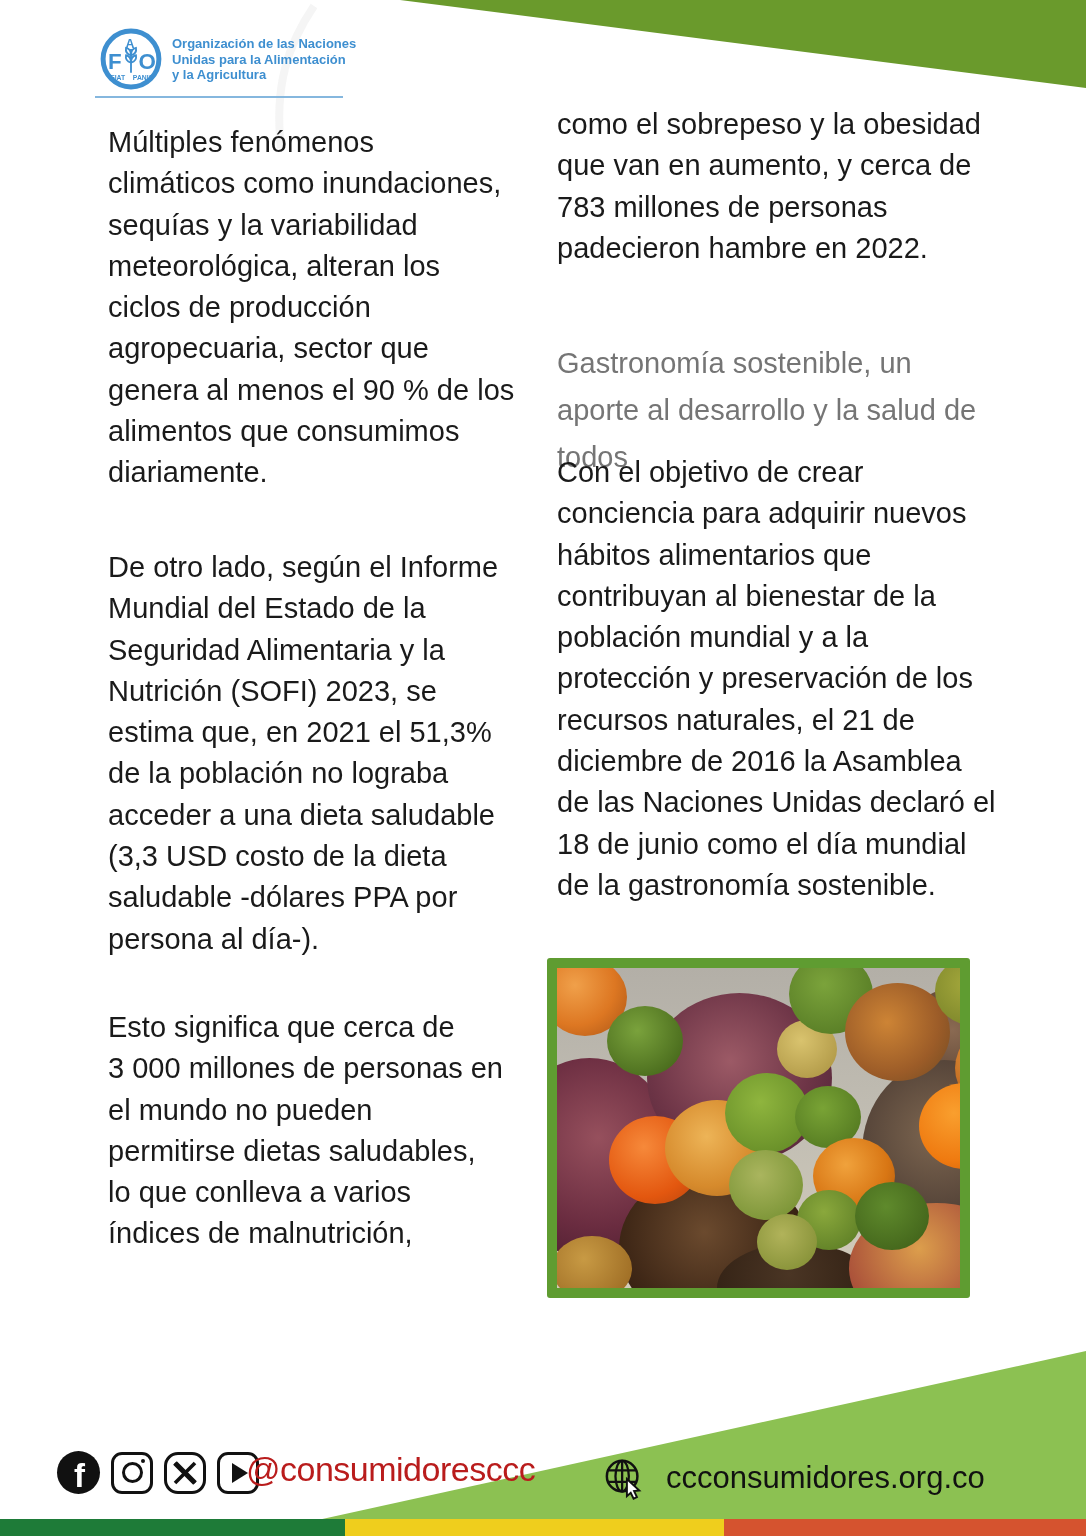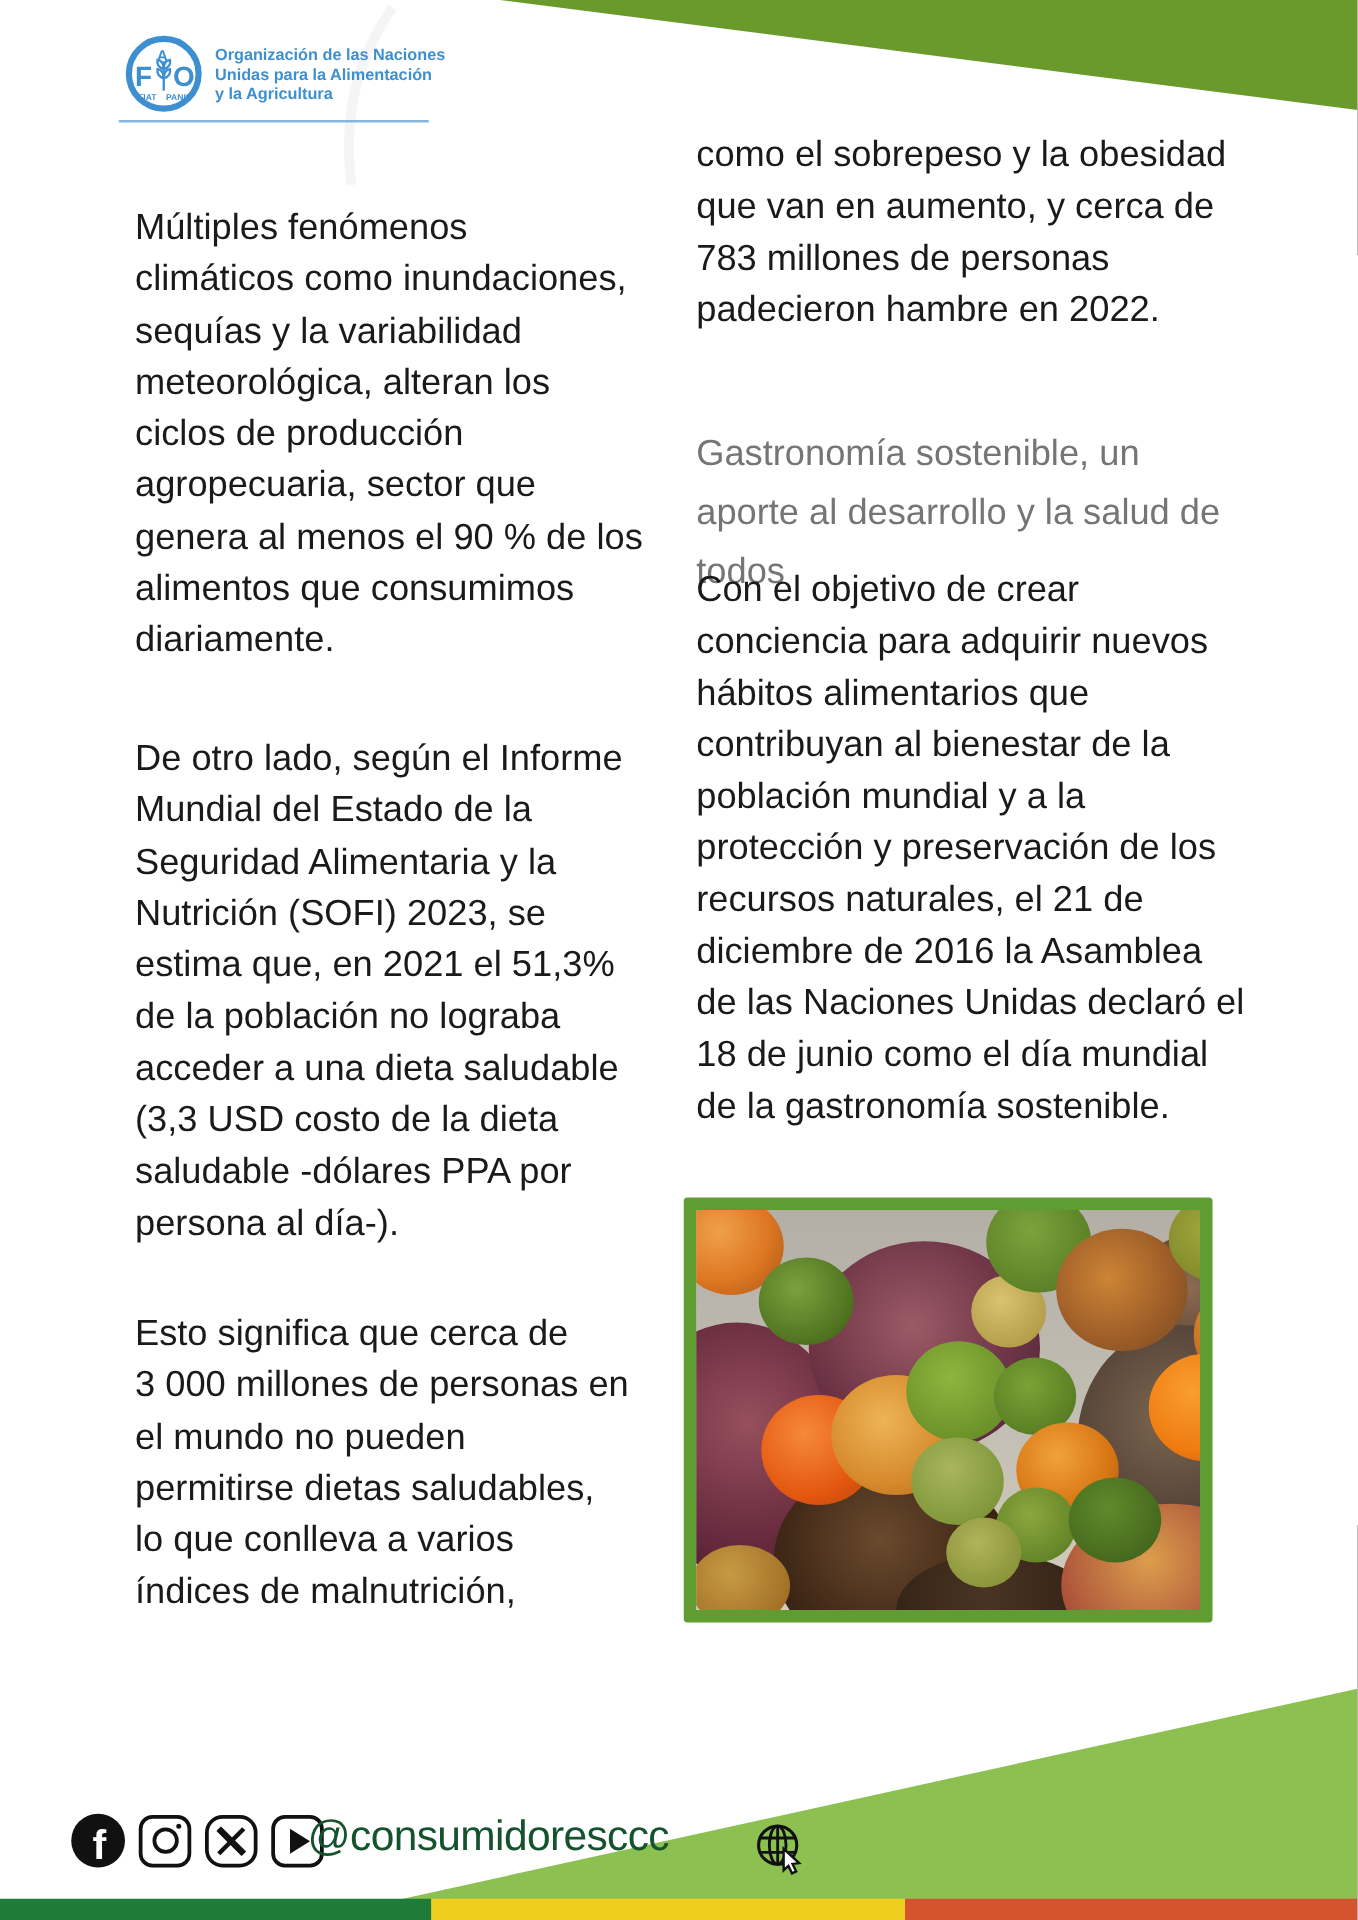--- a/index.html
+++ b/index.html
@@ -21,21 +21,21 @@
     position:absolute; left:172px; top:36px; width:210px;
     font-size:13px; font-weight:bold; line-height:15.5px;
     color:#3E8FD0; white-space:pre-line;
   }
   .header-rule{position:absolute; left:95px; top:96px; width:248px; height:2px; background:#85B7DE;}
   
   .para{
     position:absolute; white-space:pre-line;
     font-size:29px; line-height:41.3px; color:#1a1a1a;
   }
-  .col-left{left:108px; width:462px;margin-top:40px;}
+  .col-left{left:108px; width:462px;}
   .col-right{left:557px; width:482px;}
   .p-l1{top:122px;} .p-l2{top:547px;} .p-l3{top:1007px;}
   .p-r1{top:104px;}
   .sec-heading{top:308px; color:#757575; line-height:47px;margin-top:32px;}
   .p-r2{top:452px;}
   
   .photo{
     position:absolute; left:547px; top:958px; width:403px; height:320px;
     border:10px solid #5F9C31; border-radius:3px; background:#b5b1a8;
   }
@@ -66,21 +66,21 @@
   }
   .ig-circle{width:15px; height:15px; border:3.5px solid #111; border-radius:50%;}
   .ig-dot{position:absolute; right:5px; top:4px; width:4.5px; height:4.5px; border-radius:50%; background:#111;}
   .icon-x-svg{width:26px; height:26px;}
   .yt-play{
     width:0; height:0; margin-left:4px;
     border-top:10px solid transparent; border-bottom:10px solid transparent; border-left:16px solid #111;
   }
   .handle{
     position:absolute; left:246px; top:1448px;
-    font-size:34px; letter-spacing:-0.5px; color:#14532d; line-height:42px;
+    font-size:34px; letter-spacing:-0.5px; color:#b91c1c; line-height:42px;
   }
   .globe{position:absolute; left:604px; top:1458px; width:42px; height:42px;}
   .website{
     position:absolute; left:666px; top:1457px;
     font-size:31px; color:#111; line-height:42px;
   }
 </style>
 </head>
 <body>
 
@@ -217,14 +217,15 @@
 
   <div class="handle">@consumidoresccc</div>
 
   <svg class="globe" viewBox="0 0 44 44">
     <circle cx="19" cy="19" r="16" fill="none" stroke="#111" stroke-width="2.6"></circle>
     <ellipse cx="19" cy="19" rx="7" ry="16" fill="none" stroke="#111" stroke-width="2.4"></ellipse>
     <path d="M19 3 L19 35 M3.6 13 L34.4 13 M3.6 25 L34.4 25" stroke="#111" stroke-width="2.4" fill="none"></path>
     <path d="M24 22 L37 34 L31.5 34.7 L34.5 41 L31 42.6 L28 36.4 L24 40 Z" fill="#fff" stroke="#111" stroke-width="2"></path>
   </svg>
 
+  <div class="website">ccconsumidores.org.co</div>
 
 </div>
 
 </body></html>

